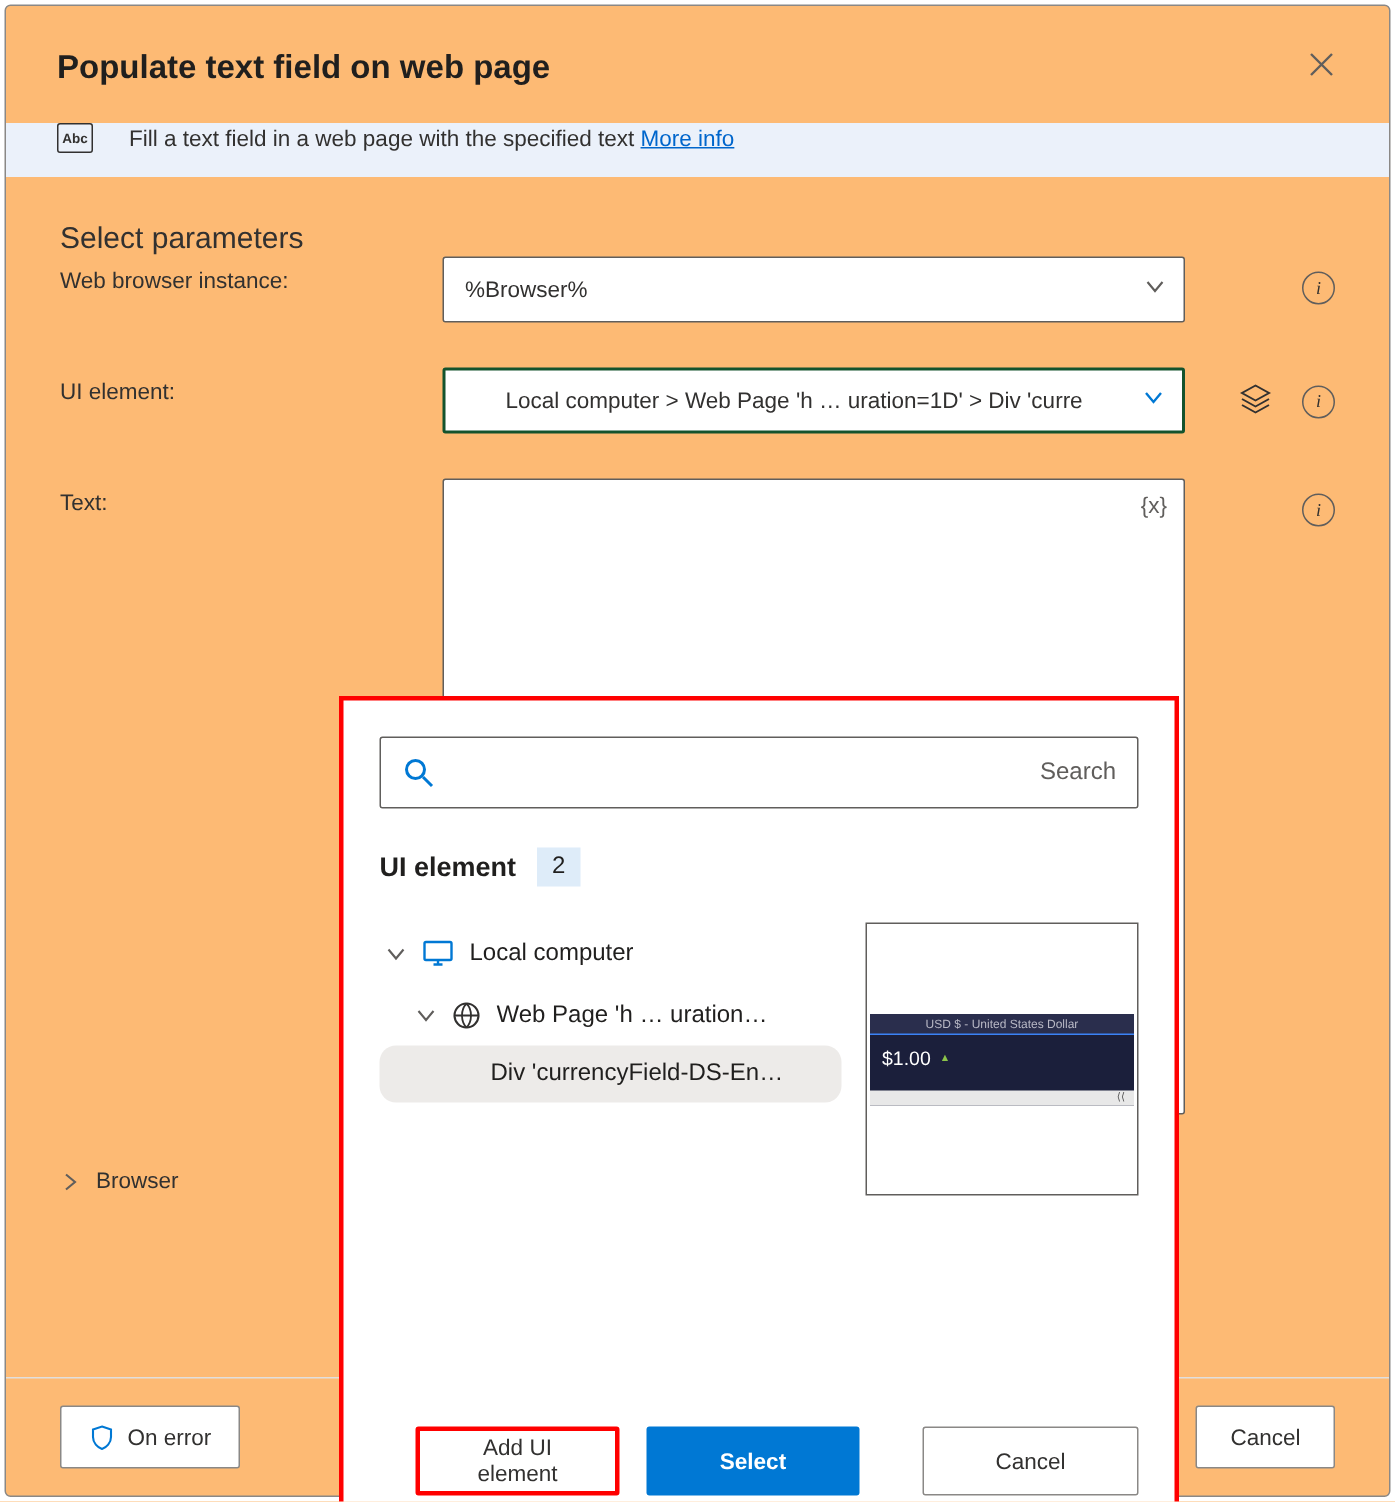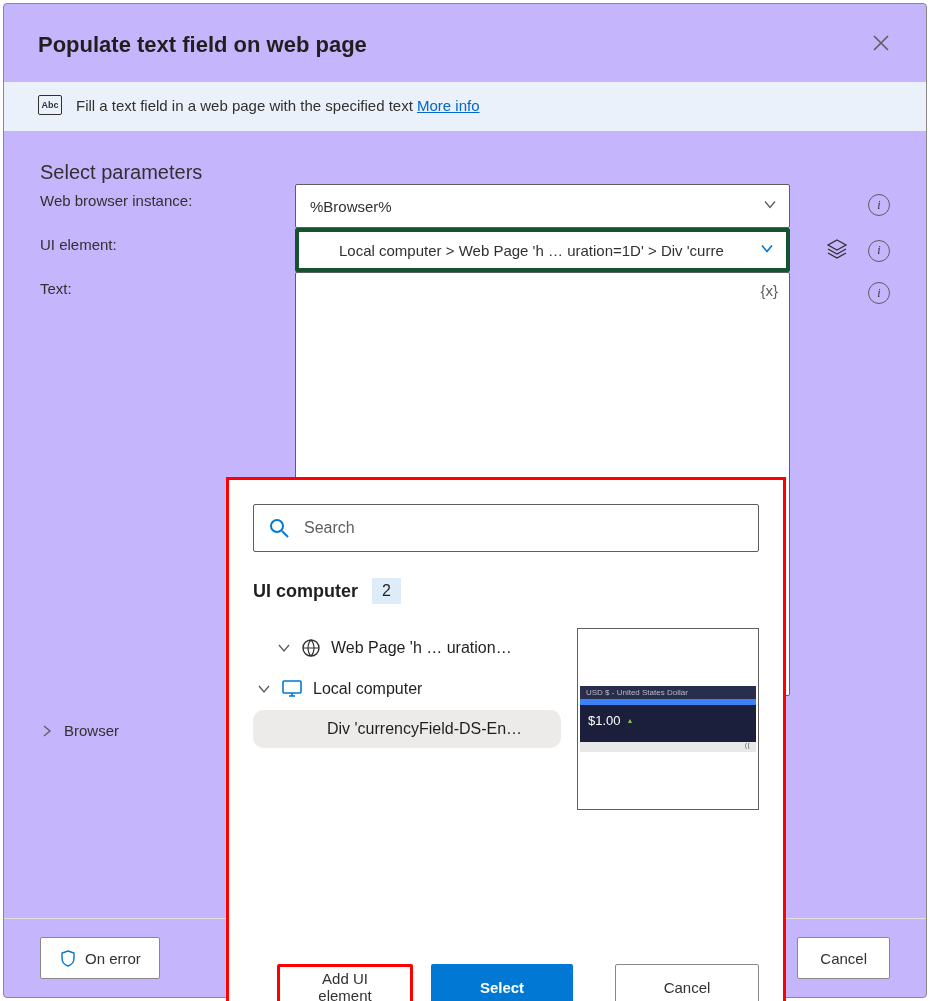--- a/index.html
+++ b/index.html
@@ -1,69 +1,69 @@
 <!DOCTYPE html>
 <html><head>
 <meta charset="utf-8">
 <style>
   * { box-sizing: border-box; margin: 0; padding: 0; }
   body { font-family: "Segoe UI", Arial, sans-serif; background: #fff; color: #323130; font-size: 14px; }
-  .dialog { width: 924px; min-height: 995px; margin: 3px; border: 1px solid #8a8886; border-radius: 4px; position: relative; background: #c4b5fd; display: flex; flex-direction: column; }
+  .dialog { width: 924px; min-height: 995px; margin: 3px; border: 1px solid #8a8886; border-radius: 4px; position: relative; background: #fdba74; display: flex; flex-direction: column; }
   .dialog-header { display: flex; align-items: center; justify-content: space-between; padding: 22px 30px 18px 34px; }
   .dialog-title { font-size: 22px; font-weight: 600; color: #201f1e; }
   .close-btn { font-size: 22px; color: #605e5c; cursor: pointer; background: none; border: none; padding: 6px; }
-  .info-banner { background: #ebf1fa; padding: 13px 30px 16px 34px; display: flex; align-items: center; gap: 14px; }
+  .info-banner { background: #ebf1fa; padding: 0 30px 16px 34px; display: flex; align-items: center; gap: 24px; }
   .info-icon-box { width: 24px; height: 20px; border: 1.5px solid #323130; border-radius: 2px; display: flex; align-items: center; justify-content: center; font-size: 9px; font-weight: 600; }
   .info-banner-text { font-size: 15px; color: #323130; text-align: right; }
   .more-info { color: #0066cc; text-decoration: underline; }
   .content { padding: 30px 36px 0 36px; flex: 1; position: relative; }
   .section-title { font-size: 20px; font-weight: 400; color: #323130; }
-  .param-row { display: flex; align-items: flex-start; gap: 20px; }
+  .param-row { display: flex; align-items: flex-start; margin-bottom: 30px; gap: 20px; }
   .param-label { flex: 0 0 235px; font-size: 15px; color: #323130; padding-top: 8px; }
   .param-input { flex: 1 1 auto; min-width: 0; position: relative; }
   .select-box { width: 100%; height: 44px; border: 1px solid #605e5c; border-radius: 2px; padding: 0 42px 0 14px; font-size: 15px; display: flex; align-items: center; color: #323130; background: #fff; position: relative; cursor: pointer; }
-  .select-box.active { border: 4px solid #14532d; padding-left: 40px; }
+  .select-box.active { border: 2px solid #14532d; padding-left: 40px; }
   .chev { position: absolute; right: 12px; top: 50%; transform: translateY(-50%); }
   .chev svg { width: 14px; height: 14px; }
   .text-box { width: 100%; min-height: 44px; border: 1px solid #605e5c; border-radius: 2px; padding: 10px 42px 10px 14px; font-size: 15px; background: #fff; position: relative; }
   .fx-icon { position: absolute; right: 12px; top: 10px; font-size: 15px; color: #605e5c; cursor: pointer; }
   .side-icons { flex: 0 0 80px; display: flex; align-items: center; justify-content: flex-end; gap: 20px; padding-top: 10px; }
   .info-circle { width: 22px; height: 22px; border-radius: 50%; border: 1.5px solid #605e5c; display: flex; align-items: center; justify-content: center; font-size: 12px; font-style: italic; font-family: Georgia, serif; cursor: pointer; }
   .layers-icon { cursor: pointer; }
   .text-area-tall { height: 424px; }
   .advanced-toggle { display: flex; align-items: center; gap: 10px; font-size: 15px; color: #323130; cursor: pointer; margin-top: 20px; padding: 6px 0; }
   .footer { border-top: 1px solid #e1dfdd; padding: 18px 36px; display: flex; align-items: center; justify-content: space-between; }
   .footer-left { display: flex; }
   .footer-right { display: flex; gap: 14px; }
   .btn { height: 42px; padding: 0 22px; font-size: 15px; border-radius: 2px; cursor: pointer; display: flex; align-items: center; justify-content: center; gap: 8px; min-width: 90px; }
   .btn-outline { background: #fff; border: 1px solid #8a8886; color: #323130; margin-left: 24px; }
   .btn-primary { background: #0078d4; border: none; color: #fff; font-weight: 600; min-width: 130px; }
   .btn-outline-shield { border: 1px solid #8a8886; background: #fff; color: #323130; padding: 0 18px; }
 
   
   .popup { position: absolute; left: 222px; top: 346px; width: 560px; height: 560px; border: 3px solid #ff0000; background: #fff; z-index: 50; display: flex; flex-direction: column; padding: 24px 24px 0 24px; }
   .popup-search { height: 48px; border: 1px solid #605e5c; border-radius: 2px; display: flex; align-items: center; padding: 0 14px; gap: 14px; }
-  .popup-search input { border: none; outline: none; font-size: 16px; flex: 1; background: transparent; color: #323130; }
+  .popup-search input { border: none; outline: none; font-size: 16px; flex: 1; background: transparent; color: #323130; text-align: right; }
   .popup-search input::placeholder { color: #605e5c; }
   .ui-elem-head { display: flex; align-items: center; gap: 14px; margin-top: 26px; }
   .ui-elem-title { font-size: 18px; font-weight: 600; color: #201f1e; }
   .count-badge { background: #deecf9; color: #201f1e; font-size: 16px; padding: 4px 10px; font-weight: 400; }
   .tree { margin-top: 24px; flex: 1; display: flex; gap: 16px; align-items: flex-start; }
   .tree-col { flex: 1 1 auto; min-width: 0; }
   .tree-row { display: flex; align-items: center; gap: 10px; padding: 10px 4px; font-size: 16px; color: #201f1e; cursor: pointer; white-space: nowrap; overflow: hidden; }
   .tree-row.indent1 { padding-left: 24px; }
   .tree-row.indent2 { padding-left: 74px; }
   .tree-row.selected { background: #edebe9; border-radius: 11px; }
   .tree-text { overflow: hidden; text-overflow: ellipsis; }
   .chev-small { width: 14px; height: 14px; flex-shrink: 0; }
   .monitor-icon { color: #0078d4; flex-shrink: 0; }
   .globe-icon { flex-shrink: 0; }
   .preview-box { width: 182px; height: 182px; border: 1px solid #605e5c; flex-shrink: 0; display: flex; align-items: center; justify-content: center; padding: 2px; }
   .preview-inner { width: 100%; background: #1b1f3b; color: #fff; font-size: 11px; position: relative; }
-  .preview-top { background: #2a2e4d; color: #b8b8c5; padding: 2px 6px; font-size: 8px; border-bottom: 6px solid #3b82f6; }
+  .preview-top { background: #2a2e4d; color: #b8b8c5; padding: 2px 6px; font-size: 8px; border-bottom: 1px solid #3b82f6; text-align: center; }
   .preview-mid { padding: 8px 8px 14px 8px; display: flex; align-items: center; gap: 6px; font-size: 13px; color: #fff; }
   .preview-tiny { font-size: 7px; color: #8bc34a; }
   .preview-bot { background: #e8e8e8; height: 10px; text-align: right; padding-right: 6px; font-size: 7px; color: #555; }
   .popup-footer { display: flex; gap: 18px; padding: 18px 0 24px 0; }
   .popup-footer .btn { flex: 1; height: 46px; font-size: 15px; }
   .popup-footer .btn-primary { min-width: auto; }
   .add-btn { border: 3px solid #ff0000 !important; padding: 0 16px !important; }
   .truncate { white-space: nowrap; overflow: hidden; text-overflow: ellipsis; }
 </style>
 </head>
@@ -148,45 +148,45 @@
     <div class="popup">
       <div class="popup-search">
         <svg width="22" height="22" viewBox="0 0 22 22">
             <circle cx="9" cy="9" r="6" stroke="#0078d4" stroke-width="2" fill="none"></circle>
             <path d="M14 14 L20 20" stroke="#0078d4" stroke-width="2"></path>
           </svg>
         <input type="text" placeholder="Search" style="">
       </div>
 
       <div class="ui-elem-head">
-        <span class="ui-elem-title">UI computer</span>
+        <span class="ui-elem-title">UI element</span>
         <span class="count-badge">2</span>
       </div>
 
       <div class="tree">
         <div class="tree-col">
+          <div class="tree-row">
+            <svg class="chev-small" viewBox="0 0 14 14">
+                <path d="M2 4 L7 10 L12 4" stroke="#605e5c" stroke-width="1.4" fill="none"></path>
+              </svg>
+            <svg class="monitor-icon" width="22" height="22" viewBox="0 0 22 22">
+                <rect x="2" y="3" width="18" height="12" rx="1" stroke="#0078d4" stroke-width="1.6" fill="none"></rect>
+                <path d="M8 18 L14 18 M11 15 L11 18" stroke="#0078d4" stroke-width="1.6"></path>
+              </svg>
+            <span class="tree-text">Local computer</span>
+          </div>
           <div class="tree-row indent1">
             <svg class="chev-small" viewBox="0 0 14 14">
                 <path d="M2 4 L7 10 L12 4" stroke="#605e5c" stroke-width="1.4" fill="none"></path>
               </svg>
             <svg class="globe-icon" width="20" height="20" viewBox="0 0 20 20">
                 <circle cx="10" cy="10" r="8" stroke="#323130" stroke-width="1.4" fill="none"></circle>
                 <path d="M2 10 L18 10 M10 2 C6 6 6 14 10 18 M10 2 C14 6 14 14 10 18" stroke="#323130" stroke-width="1.2" fill="none"></path>
               </svg>
             <span class="tree-text">Web Page 'h … uration…</span>
-          </div>
-          <div class="tree-row">
-            <svg class="chev-small" viewBox="0 0 14 14">
-                <path d="M2 4 L7 10 L12 4" stroke="#605e5c" stroke-width="1.4" fill="none"></path>
-              </svg>
-            <svg class="monitor-icon" width="22" height="22" viewBox="0 0 22 22">
-                <rect x="2" y="3" width="18" height="12" rx="1" stroke="#0078d4" stroke-width="1.6" fill="none"></rect>
-                <path d="M8 18 L14 18 M11 15 L11 18" stroke="#0078d4" stroke-width="1.6"></path>
-              </svg>
-            <span class="tree-text">Local computer</span>
           </div>
           <div class="tree-row indent2 selected">
             <span class="tree-text">Div 'currencyField-DS-En…</span>
           </div>
         </div>
         <div class="preview-box">
           <div class="preview-inner">
             <div class="preview-top">USD $ - United States Dollar</div>
             <div class="preview-mid">
               <span>$1.00</span>

